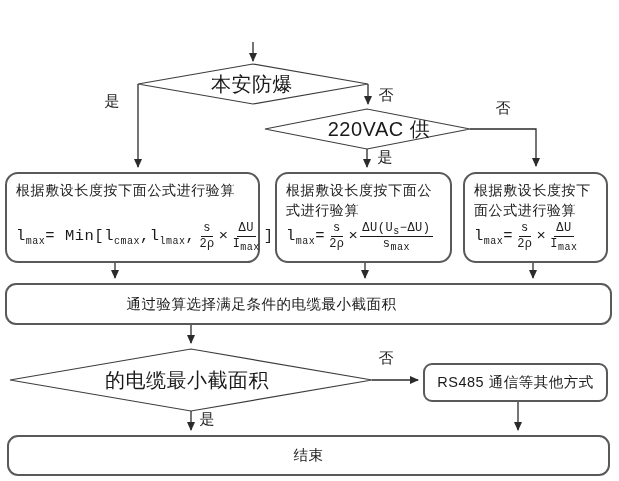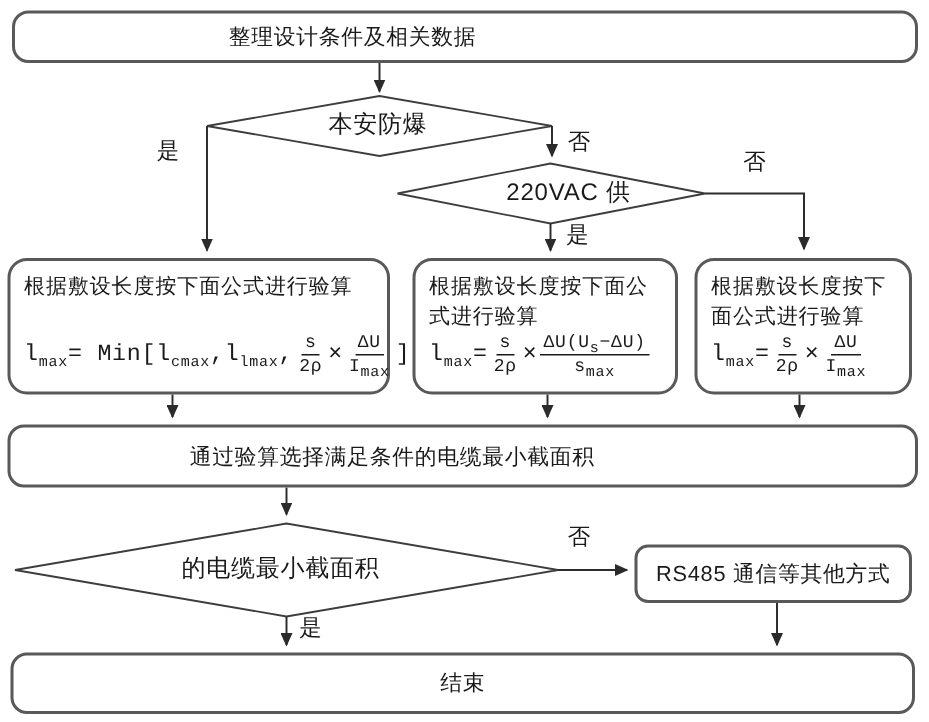--- a/index.html
+++ b/index.html
@@ -14,21 +14,21 @@
     display:flex;align-items:center;justify-content:center;
     font-size:14.5px;letter-spacing:0.5px;
   }
   .calc{
     flex-direction:column;align-items:flex-start;justify-content:space-between;
     padding:6px 7px 10px 9px;border-radius:13px;font-size:14px;
   }
   .calc .title{line-height:1.45;letter-spacing:0.6px;}
   .dtext{
     position:absolute;transform:translate(-50%,-50%);white-space:nowrap;
-    font-size:16px;letter-spacing:0.5px;text-align:center;line-height:1.6;
+    font-size:20px;letter-spacing:0.5px;text-align:center;line-height:1.6;
   }
   .edge-label{
     position:absolute;transform:translate(-50%,-50%);
     font-size:15px;white-space:nowrap;
   }
   .formula{
     font-family:Liberation Mono, monospace;font-size:15.5px;white-space:nowrap;
     display:flex;align-items:center;
   }
   .formula sub{font-size:10px;line-height:0;}
@@ -64,23 +64,20 @@
       <path d="M115,263 V278" marker-end="url(#arrow)"></path>
       <path d="M365,263 V278" marker-end="url(#arrow)"></path>
       <path d="M533,263 V278" marker-end="url(#arrow)"></path>
       <path d="M191,325 V343" marker-end="url(#arrow)"></path>
       <path d="M372,380 H418" marker-end="url(#arrow)"></path>
       <path d="M191,411 V430" marker-end="url(#arrow)"></path>
       <path d="M518,402 V430" marker-end="url(#arrow)"></path>
     </g>
   </svg>
 
-  <div class="rbox" style="left:8px;top:7px;width:604px;height:35px;padding-right:150px;">
-    <span>整理设计条件及相关数据</span>
-  </div>
 
   <div class="rbox calc" style="left:5px;top:172px;width:255px;height:91px;">
     <span class="title">根据敷设长度按下面公式进行验算</span>
     <span class="formula"><span>l<sub>max</sub></span> = Min[<span>l<sub>cmax</sub></span>, <span>l<sub>lmax</sub></span>, <span class="frac">
           <span class="num">s</span>
           <span class="den">2ρ</span>
         </span> × <span class="frac">
           <span class="num">ΔU</span>
           <span class="den"><span>I<sub>max</sub></span></span>
         </span>]</span>

